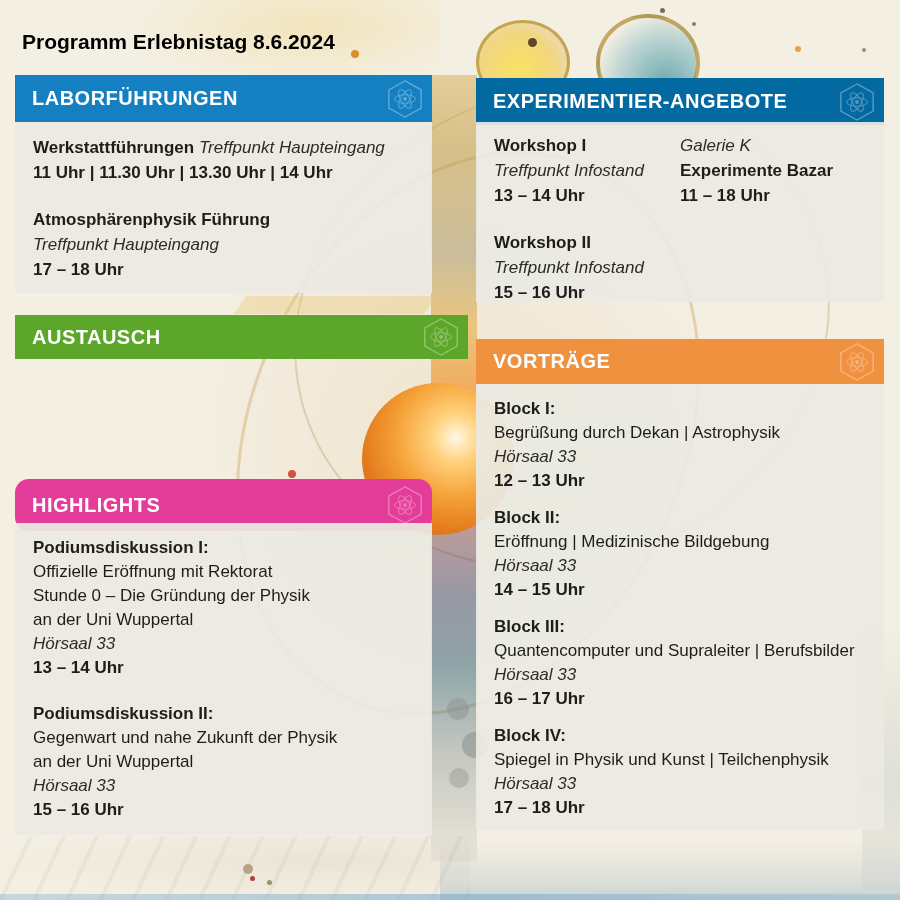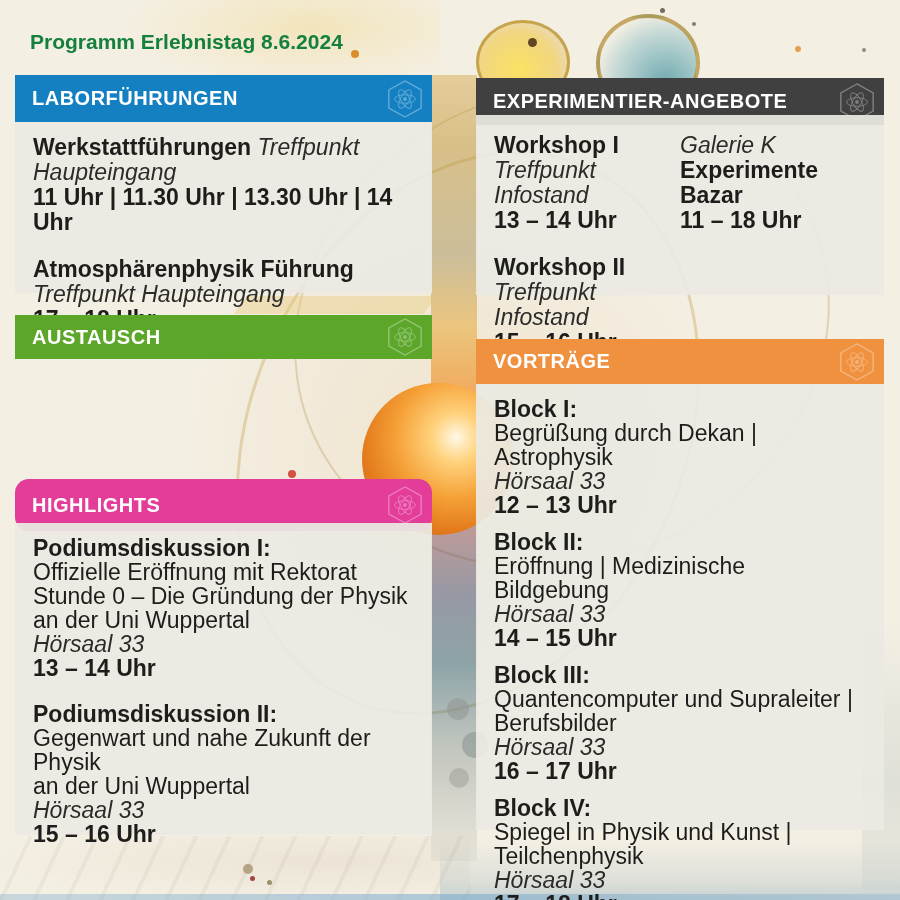--- a/index.html
+++ b/index.html
@@ -36,33 +36,33 @@
   .bl-dot1{left:243px;top:864px;width:10px;height:10px;background:rgba(168,148,112,.8);}
   .bl-dot2{left:250px;top:876px;width:5px;height:5px;background:rgba(150,40,35,.85);}
   .bl-dot3{left:267px;top:880px;width:5px;height:5px;background:rgba(120,110,60,.7);}
   .bottom-wash{left:440px;top:840px;width:460px;height:60px;background:linear-gradient(180deg,rgba(160,180,185,0) 0%,rgba(150,175,185,.25) 70%,rgba(130,165,185,.4) 100%);}
   .bottom-line{left:0;top:894px;width:900px;height:6px;background:linear-gradient(90deg,rgba(120,170,205,.35),rgba(120,170,205,.55) 50%,rgba(120,170,205,.3));}
   .right-wash{left:862px;top:620px;width:38px;height:270px;background:linear-gradient(180deg,rgba(170,185,180,0),rgba(168,184,182,.28) 60%,rgba(168,184,182,.12));}
 
   
   .hdr{position:absolute;display:flex;align-items:center;color:#fff;font-weight:bold;font-size:20px;letter-spacing:.5px;padding-left:17px;box-sizing:border-box;}
   .hdr .hex{position:absolute;right:8px;top:50%;transform:translateY(-50%);opacity:.33;}
-  .panel{position:absolute;background:rgba(235,233,226,.93);box-sizing:border-box;color:#1d1d1b;font-size:23px;}
+  .panel{position:absolute;background:rgba(235,233,226,.93);box-sizing:border-box;color:#1d1d1b;font-size:17px;}
   .hdr-labs{left:15px;top:75px;width:417px;height:47px;}
   .pnl-labs{left:15px;top:122px;width:417px;height:171px;padding:13px 18px;}
-  .hdr-exch{left:15px;top:315px;width:417px;height:44px;text-align:right;}
+  .hdr-exch{left:15px;top:315px;width:453px;height:44px;text-align:right;}
   .pnl-exch{left:15px;top:359px;width:417px;height:89px;padding:9px 18px;}
   .hdr-high{left:15px;top:479px;width:417px;height:52px;border-radius:14px;}
   .pnl-high{left:15px;top:523px;width:417px;height:312px;padding:13px 18px;}
   .hdr-expa{left:476px;top:78px;width:408px;height:47px;}
-  .pnl-expa{left:476px;top:115px;width:408px;height:180px;padding:18px 18px;}
+  .pnl-expa{left:476px;top:122px;width:408px;height:180px;padding:11px 18px;}
   .hdr-vort{left:476px;top:339px;width:408px;height:45px;}
   .pnl-vort{left:476px;top:384px;width:408px;height:446px;padding:13px 18px;}
 
-  .page-title{position:absolute;left:30px;top:30px;font-size:21px;font-weight:bold;color:#15803d;}
+  .page-title{position:absolute;left:22px;top:30px;font-size:21px;font-weight:bold;color:#000000;}
 
   .ln{line-height:25px;}
   .pnl-vort .ln{line-height:24px;}
   .pnl-high .ln{line-height:24px;}
   .b{font-weight:bold;}
   .i{font-style:italic;color:#2b2b29;}
   .event{margin-bottom:22px;}
   .event:last-child{margin-bottom:0;}
   .pnl-vort .event{margin-bottom:13px;}
   .two-col{display:flex;}
@@ -122,21 +122,21 @@
         <span class="i">Treffpunkt Haupteingang</span></div>
       <div class="ln b">11 Uhr | 11.30 Uhr | 13.30 Uhr | 14 Uhr</div>
     </div>
     <div class="event">
       <div class="ln b">Atmosphärenphysik Führung</div>
       <div class="ln i">Treffpunkt Haupteingang</div>
       <div class="ln b">17 – 18 Uhr</div>
     </div>
   </div>
 
-  <div class="hdr hdr-expa" style="background:#404040">
+  <div class="hdr hdr-expa" style="background:#0369a1">
     <span>EXPERIMENTIER-ANGEBOTE</span>
     <svg class="hex" width="38" height="42" viewBox="0 0 40 42">
       <polygon points="20,2 37,11.5 37,30.5 20,40 3,30.5 3,11.5" fill="none" stroke="#fff" stroke-width="1.5"></polygon>
       <g fill="none" stroke="#fff" stroke-width="1">
         <ellipse cx="20" cy="21" rx="11" ry="4.5"></ellipse>
         <ellipse cx="20" cy="21" rx="11" ry="4.5" transform="rotate(60 20 21)"></ellipse>
         <ellipse cx="20" cy="21" rx="11" ry="4.5" transform="rotate(120 20 21)"></ellipse>
       </g>
       <circle cx="20" cy="21" r="2" fill="#fff"></circle>
     </svg>

